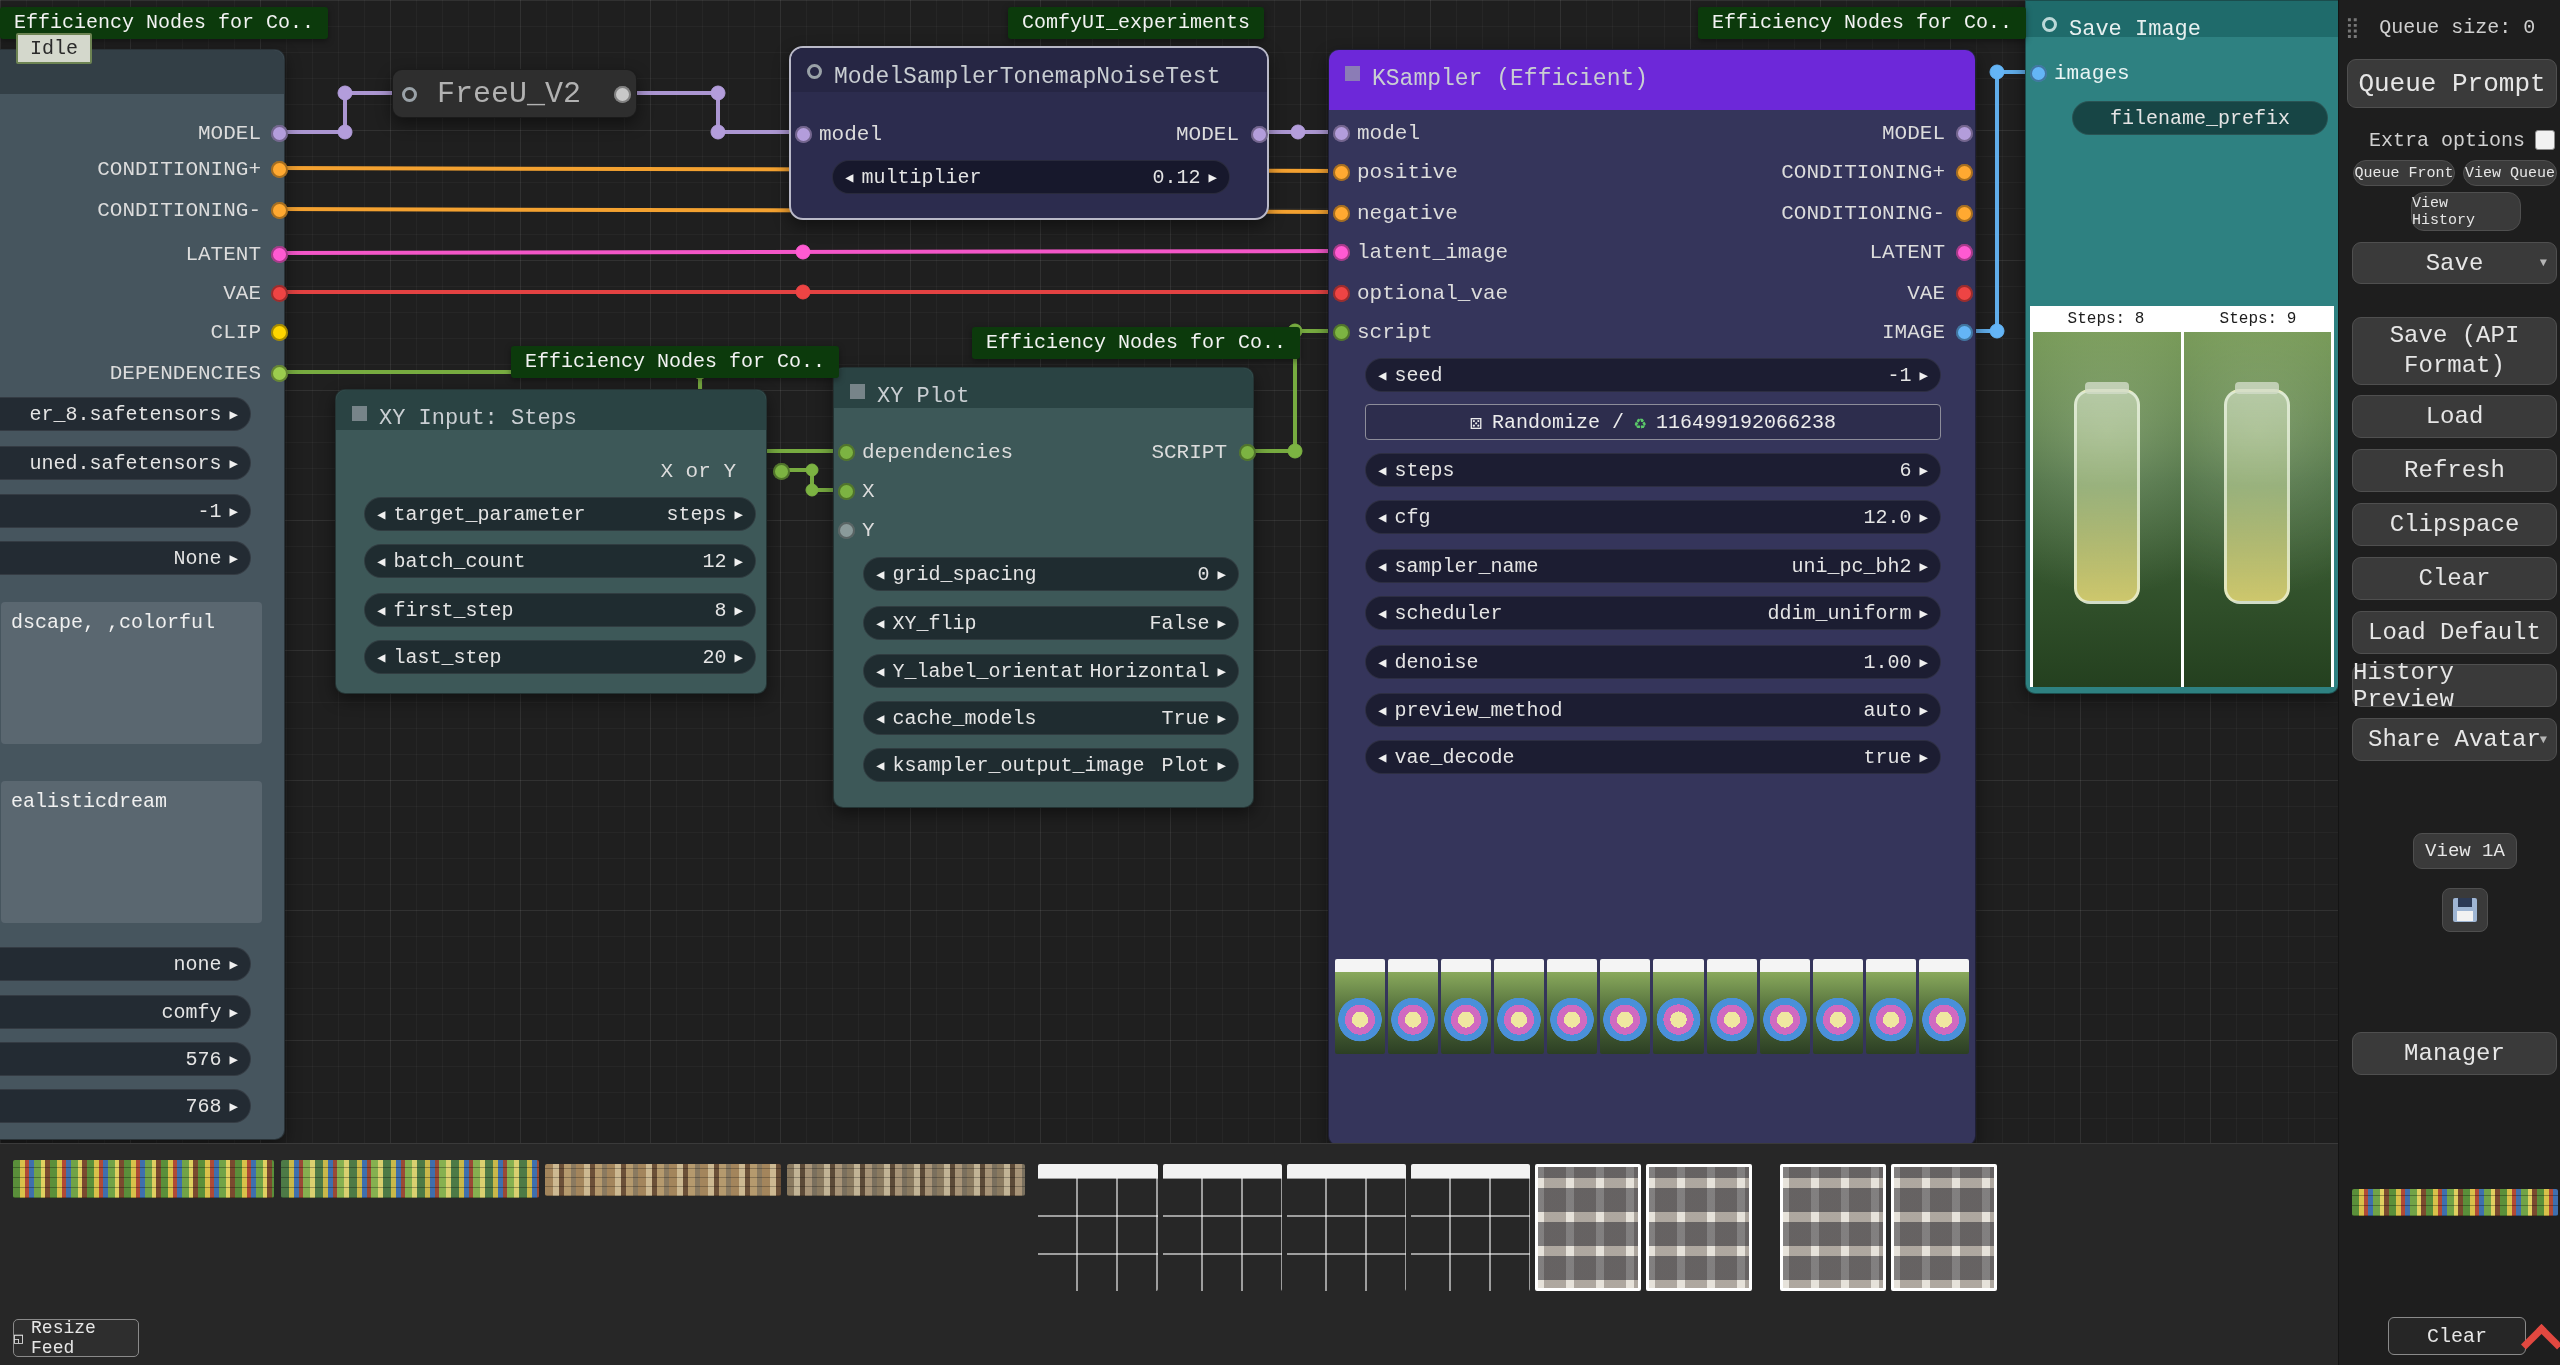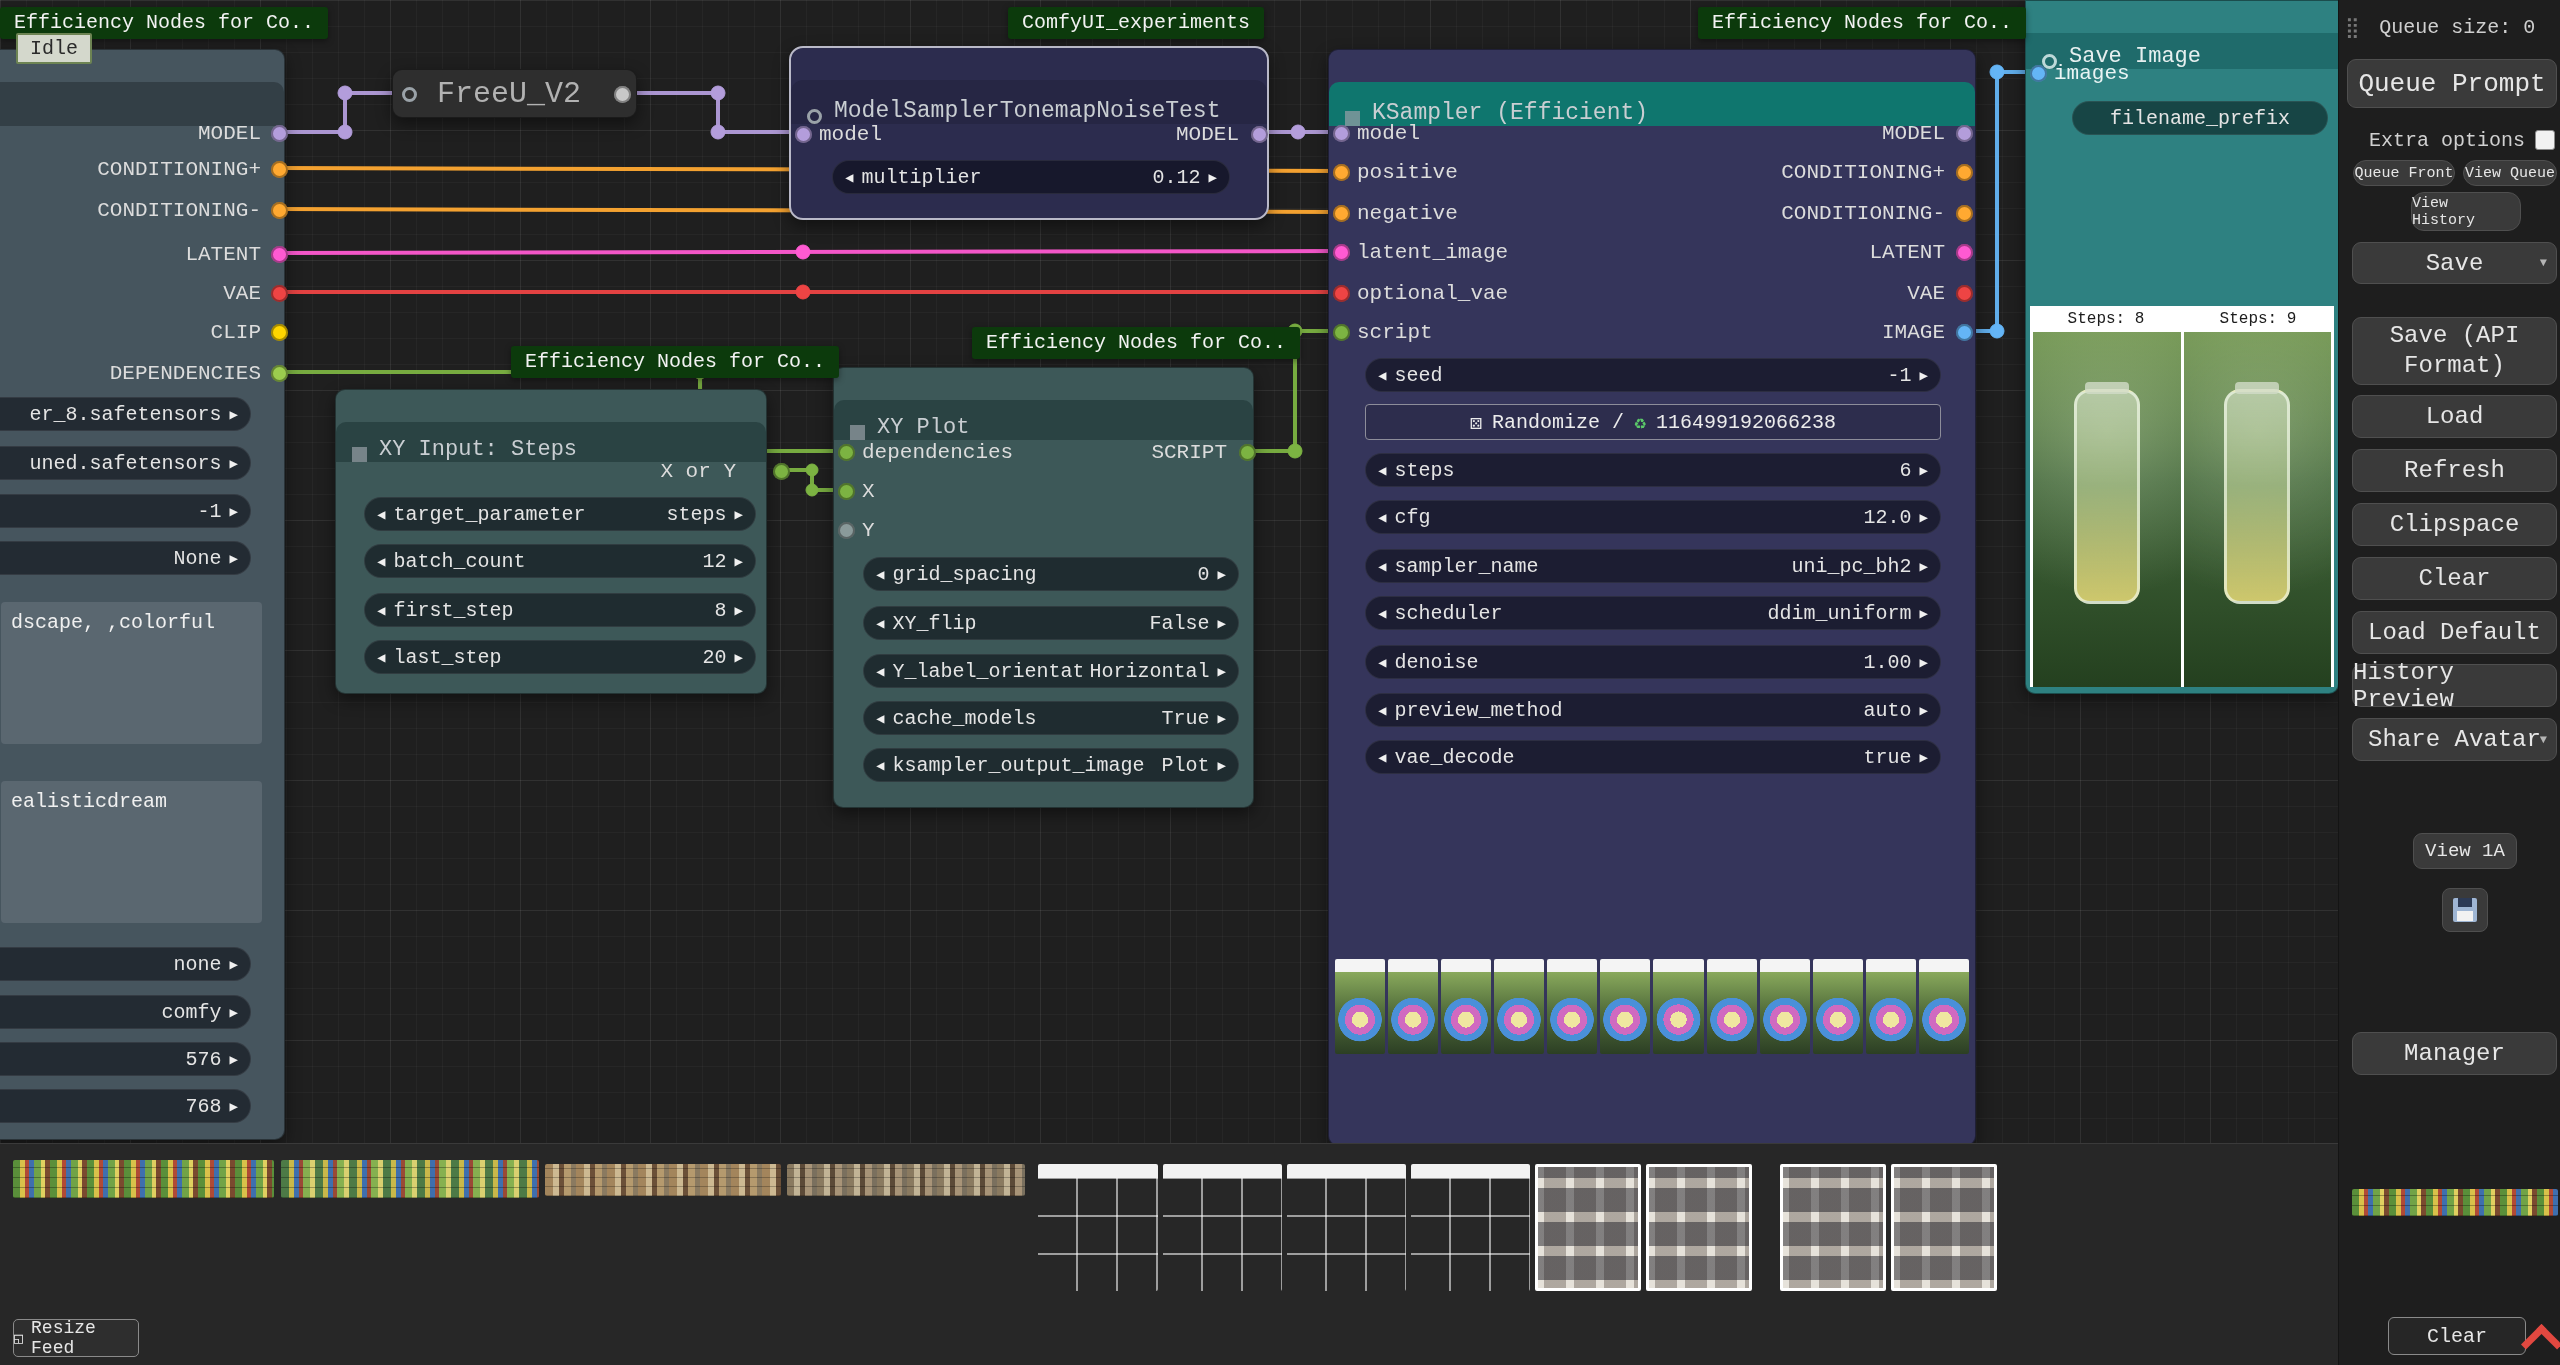--- a/index.html
+++ b/index.html
@@ -8,21 +8,21 @@
     background-color:#1f1f1f;
     background-image:
       linear-gradient(rgba(255,255,255,.03) 1px, transparent 1px),
       linear-gradient(90deg, rgba(255,255,255,.03) 1px, transparent 1px),
       linear-gradient(rgba(255,255,255,.05) 1px, transparent 1px),
       linear-gradient(90deg, rgba(255,255,255,.05) 1px, transparent 1px);
     background-size:26px 26px,26px 26px,130px 130px,130px 130px;}
   .wires{position:absolute;left:0;top:0;z-index:1;}
   .wires polyline{fill:none;stroke-width:4;stroke-opacity:.95;}
   .node{position:absolute;z-index:2;box-shadow:0 6px 16px rgba(0,0,0,.45);border:1px solid rgba(0,0,0,.4);box-sizing:border-box;}
-  .nh{position:absolute;left:0;top:0;right:0;display:flex;align-items:flex-end;gap:12px;padding:0 16px;color:#c9ced2;box-sizing:border-box;margin-top:32px;}
+  .nh{position:absolute;left:0;top:0;right:0;display:flex;align-items:flex-start;gap:12px;padding:16px 16px;color:#c9ced2;box-sizing:border-box;}
   .sq{width:15px;height:15px;background:#98a0a6;opacity:.7;flex:none;}
   .ring{width:15px;height:15px;border:3px solid #9aa2a8;border-radius:50%;box-sizing:border-box;flex:none;}
   .dot{position:absolute;width:17px;height:17px;border-radius:50%;box-shadow:inset 0 0 0 2px rgba(0,0,0,.35);}
   .sl{position:absolute;color:#dcdcdc;font-size:21px;height:33px;line-height:33px;white-space:nowrap;}
   .sl.r{text-align:right;}
   .widget{position:absolute;height:34px;background:rgba(8,10,16,.55);border:1px solid rgba(255,255,255,.08);border-radius:17px;display:flex;align-items:center;padding:0 12px;color:#e4e4e4;font-size:20px;box-sizing:border-box;gap:8px;}
   .arr{font-size:14px;color:#f0f0f0;flex:none;}
   .wl{flex:1;overflow:hidden;white-space:nowrap;}
   .wv{white-space:nowrap;}
   .pv{flex:1;text-align:right;white-space:nowrap;overflow:hidden;}
@@ -207,21 +207,21 @@
     <div class="dot" style="left:460px;top:78px;background:#b39ddb"></div>
     <div class="widget" style="left:41px;top:112px;width:398px">
       <span class="arr">◀</span>
       <span class="wl">multiplier</span>
       <span class="wv">0.12</span>
       <span class="arr">▶</span>
     </div>
   </div>
 
   <div class="node" style="left:1328px;top:49px;width:648px;height:1097px;background:#35355b;border-radius:10px;">
-    <div class="nh" style="height:44px;background:#0f766e;border-radius:10px 10px 0 0;font-size:23px;">
+    <div class="nh" style="height:60px;background:#6d28d9;border-radius:10px 10px 0 0;font-size:23px;">
       <div class="sq"></div>
       <span>KSampler (Efficient)</span>
     </div>
 
     <div class="dot" style="left:4px;top:75px;background:#b39ddb"></div>
     <div class="sl" style="left:28px;top:67px">model</div>
     <div class="dot" style="left:4px;top:114px;background:#ffa931"></div>
     <div class="sl" style="left:28px;top:106px">positive</div>
     <div class="dot" style="left:4px;top:155px;background:#ffa931"></div>
     <div class="sl" style="left:28px;top:147px">negative</div>

